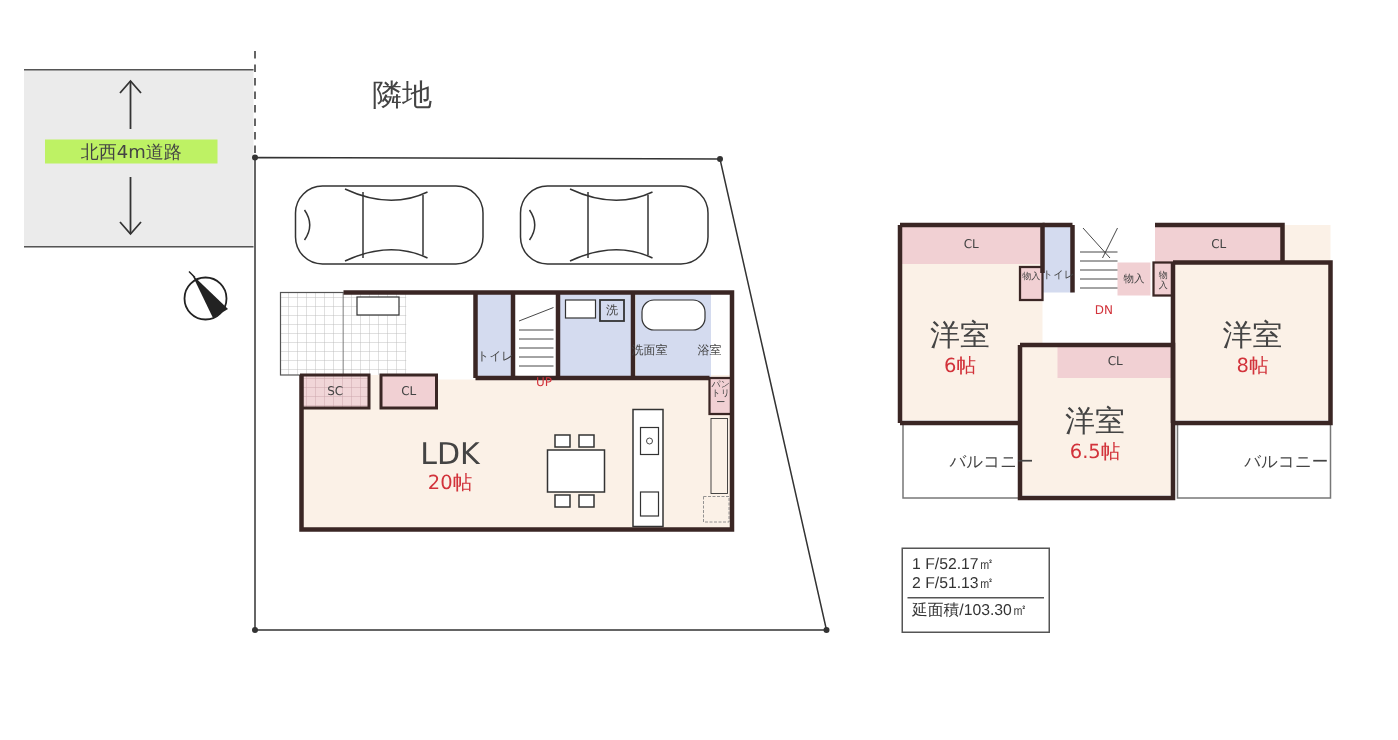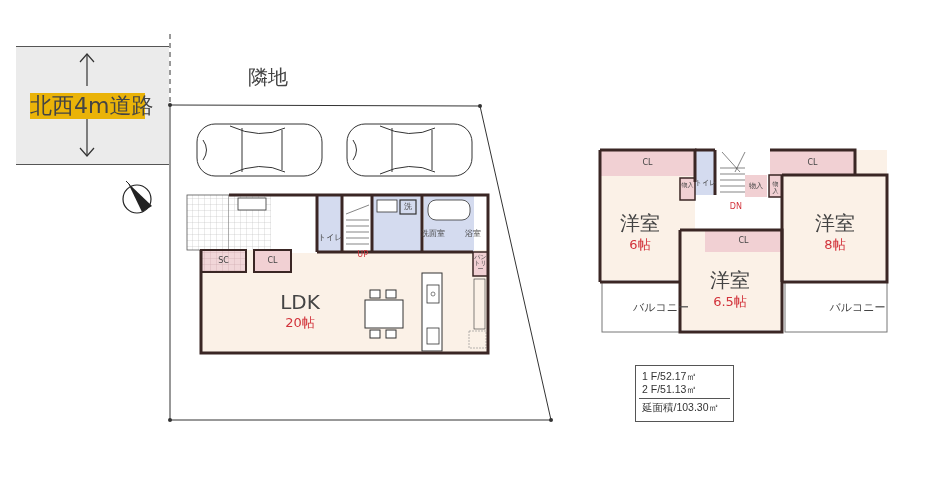--- a/index.html
+++ b/index.html
@@ -1,27 +1,27 @@
 <!DOCTYPE html>
 <html><head>
 <meta charset="utf-8">
 <style>
   html,body{margin:0;padding:0;background:#fff;}
   body{width:932px;height:493px;position:relative;overflow:hidden;font-family:"DejaVu Sans",sans-serif;color:#333;}
   .abs{position:absolute;}
   svg{position:absolute;left:0;top:0;}
   .lbl{position:absolute;white-space:nowrap;text-align:center;line-height:1;}
-  .road-label{font-size:22px;color:#444;background:#eab308;padding:2px 0;}
+  .road-label{font-size:12px;color:#444;background:#bef264;padding:2px 0;}
   .neighbor{font-size:20px;color:#444;}
   .big{font-size:20px;color:#444;}
   .jyo{font-size:13px;color:#d2333b;}
   .tiny{font-size:8px;color:#444;}
   .sm{font-size:9px;color:#444;padding-left:20px;}
   .up{font-size:8px;color:#d2333b;text-align:right;}
-  .area-box{position:absolute;left:601px;top:365px;width:97px;height:55px;border:1px solid #555;background:#fff;font-size:10.5px;color:#333;font-family:"Liberation Sans",sans-serif;margin-left:34px;}
+  .area-box{position:absolute;left:601px;top:365px;width:97px;height:55px;border:1px solid #555;background:#fff;font-size:10.5px;color:#333;font-family:"Liberation Sans",sans-serif;}
   .area-box .row{padding-left:6px;line-height:13px;}
   .area-box .sep{border-top:1px solid #555;margin:2px 3px 2px 3px;}
 </style>
 </head>
 <body>
 
 <div class="abs" style="left:16px;top:46px;width:153px;height:117px;background:#ebebeb;border-top:1px solid #555;border-bottom:1px solid #555;"></div>
 
 <svg width="932" height="493">
 
@@ -157,21 +157,21 @@
     <line x1="695" y1="150" x2="715" y2="150"></line>
     <line x1="715" y1="150" x2="715" y2="195"></line>
     <polyline points="770,150 855,150 855,175"></polyline>
     <polyline points="782,175 887,175 887,282 782,282"></polyline>
     <line x1="782" y1="175" x2="782" y2="282"></line>
   </g>
   <rect x="595" y="140" width="1" height="1" fill="none"></rect>
 </svg>
 
 <div class="lbl road-label" style="left:30px;top:93px;width:115px;">北西4m道路</div>
-<div class="lbl neighbor" style="left:248px;top:67px;">隣地</div>
+<div class="lbl neighbor" style="left:248px;top:53px;">隣地</div>
 
 <div class="lbl big" style="left:270px;top:292px;width:60px;">LDK</div>
 <div class="lbl jyo" style="left:280px;top:316px;width:40px;">20帖</div>
 <div class="lbl tiny" style="left:318px;top:234px;width:24px;">トイレ</div>
 <div class="lbl tiny" style="left:374px;top:230px;width:46px;margin-left:36px;">洗面室</div>
 <div class="lbl tiny" style="left:453px;top:230px;width:40px;">浴室</div>
 <div class="lbl tiny" style="left:400px;top:203px;width:16px;">洗</div>
 <div class="lbl tiny" style="left:201px;top:257px;width:45px;">SC</div>
 <div class="lbl tiny" style="left:254px;top:257px;width:37px;">CL</div>
 <div class="lbl up" style="left:348px;top:251px;width:20px;">UP</div>

